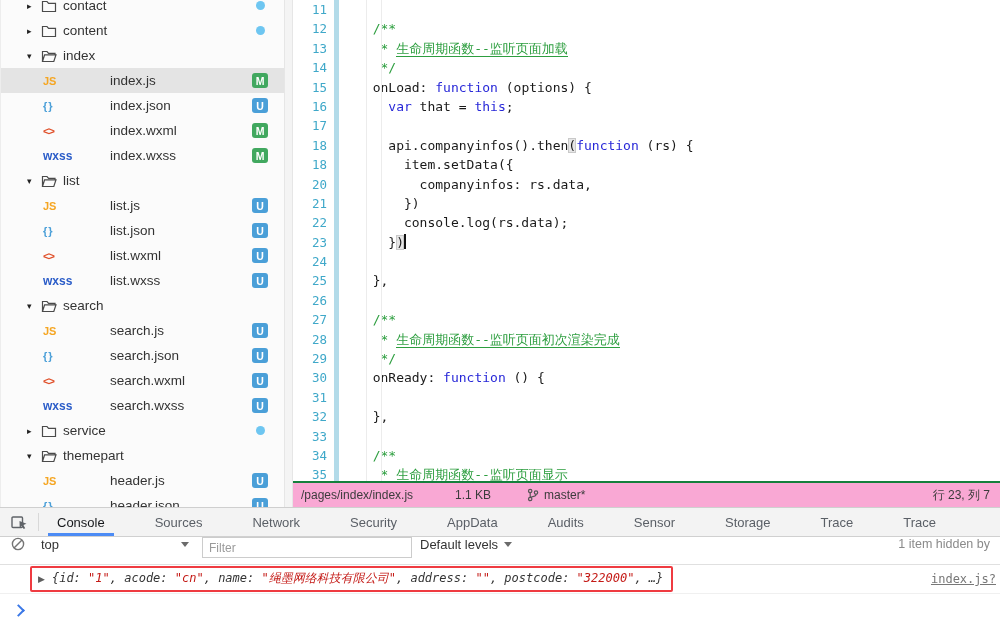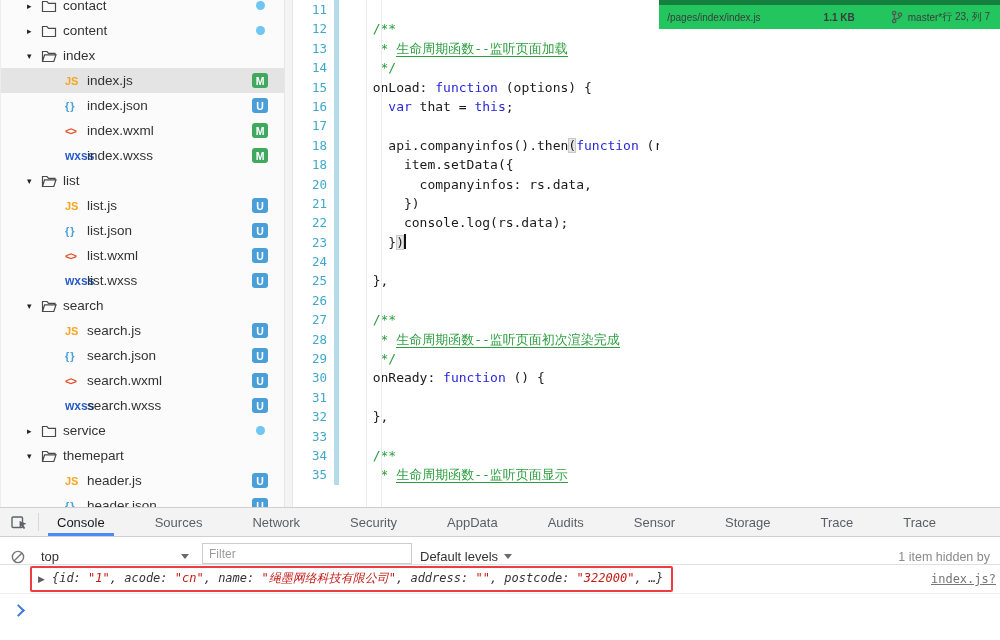--- a/index.html
+++ b/index.html
@@ -6,70 +6,70 @@
   body{width:1000px;height:640px;overflow:hidden;font-family:"Liberation Sans",sans-serif;
        -webkit-font-smoothing:antialiased;}
   .app{display:flex;flex-direction:column;width:1000px;height:640px;}
   .top{display:flex;height:508px;overflow:hidden;}
 
   
   .sidebar{width:283px;flex:none;background:#fbfbfb;overflow:hidden;border-left:1px solid #ededed;}
   .tree{margin-top:-7px;}
   .trow{height:25px;display:flex;align-items:center;position:relative;font-size:13.5px;color:#333;cursor:default;}
   .trow.folder{padding-left:26px;}
-  .trow.file{padding-left:64px;}
+  .trow.file{padding-left:42px;gap:45px;}
   .trow.sel{background:#e4e4e4;}
   .arr{width:14px;flex:none;font-size:9px;color:#222;}
   .ficon{width:22px;flex:none;display:inline-flex;align-items:center;font-weight:bold;}
   .i-js{color:#f5a623;font-size:11px;}
   .i-json{color:#4a9fd8;font-size:11px;letter-spacing:1px;}
   .i-wxml{color:#e0502a;font-size:11px;letter-spacing:-1px;}
   .i-wxss{color:#2a5cc8;font-size:12px;}
   .tlabel{white-space:nowrap;}
   .badge{position:absolute;right:16px;top:5px;width:16px;height:15px;border-radius:3px;color:#fff;
          font-size:10.5px;font-weight:bold;display:flex;align-items:center;justify-content:center;}
   .bM{background:var(--badge-modified,#41a85f);}
   .bU{background:var(--badge-untracked,#4a9fd8);}
   .dot{position:absolute;right:19px;top:8px;width:9px;height:9px;border-radius:50%;background:var(--dot-changed,#6ec6f1);}
   .vdivider{width:7px;flex:none;background:#f4f4f4;border-left:1px solid #e6e6e6;border-right:1px solid #e6e6e6;}
 
   
-  .editor-col{flex:1;display:flex;flex-direction:row;min-width:0;}
+  .editor-col{flex:1;display:flex;flex-direction:column;min-width:0;}
   .code{flex:1;position:relative;overflow:hidden;font-family:"DejaVu Sans Mono","Liberation Mono",monospace;
         font-size:13px;line-height:19.4px;background:#fff;}
   .guide{position:absolute;top:0;bottom:0;width:1px;background:#ececec;}
   .cline{display:flex;height:19.4px;white-space:pre;}
   .lnum{width:34px;flex:none;text-align:right;padding-right:7px;color:var(--line-number,#3fa8c9);font-size:12.5px;}
   .modbar{width:5px;flex:none;background:#b3dbe9;}
   .ltext{padding-left:18px;color:#1a1a1a;}
   .sg-pl{color:#1a1a1a;}
   .sg-kw{color:var(--keyword-blue,#2727d8);}
   .sg-cm{color:var(--comment-green,#2d9e3f);}
   .sg-cmu{color:var(--comment-green,#2d9e3f);border-bottom:1px solid var(--comment-green,#2d9e3f);}
   .sg-bm{background:#e6e6e6;box-shadow:inset 0 0 0 1px #c9c9c9;color:#1a1a1a;}
   .caret{display:inline-block;width:2px;height:15px;background:#111;vertical-align:-2px;}
 
   
-  .statusbar{height:24px;flex:none;background:#22c55e;border-top:5px solid #15803d;display:flex;
-             align-items:center;font-size:10px;color:#3c3c3c;padding:0 8px;}
-  .sb-size{margin-left:63px;font-weight:bold;}
+  .statusbar{height:24px;flex:none;background:#f9a8d4;border-top:2px solid #15803d;display:flex;
+             align-items:center;font-size:12px;color:#3c3c3c;padding:0 8px;}
+  .sb-size{margin-left:42px;}
   .sb-branch{margin-left:36px;display:flex;align-items:center;gap:5px;}
   .sb-right{margin-left:auto;padding-right:2px;}
 
   
   .devtools{height:132px;flex:none;border-top:1px solid #cfcfcf;display:flex;flex-direction:column;background:#fff;}
   .dt-tabbar{height:28px;flex:none;background:#f3f3f3;border-bottom:1px solid #d0d0d0;display:flex;align-items:stretch;}
   .dt-inspect{width:38px;display:flex;align-items:center;justify-content:center;cursor:pointer;}
   .vsep{width:1px;background:#d8d8d8;margin:5px 0;}
   .dtabs{display:flex;margin-left:8px;gap:30px;}
   .dtab{padding:0 10px;display:flex;align-items:center;font-size:13px;color:#5a5f66;position:relative;cursor:pointer;}
   .dtab.active{color:#16181b;}
   .dtab.active::after{content:"";position:absolute;left:1px;right:1px;bottom:0;height:3px;
                       background:var(--accent-blue,#4c8bf5);}
-  .dt-toolbar{height:27px;flex:none;display:flex;align-items:flex-end;border-bottom:1px solid #e0e0e0;
+  .dt-toolbar{height:27px;flex:none;display:flex;align-items:flex-start;border-bottom:1px solid #e0e0e0;
               padding:0 8px;gap:4px;background:#fff;}
   .iconbtn{display:flex;align-items:center;justify-content:center;width:20px;cursor:pointer;}
   .ctx-dd{width:148px;display:flex;justify-content:space-between;align-items:center;font-size:13px;
           color:#333;padding:0 4px;cursor:pointer;}
   .tri-down{width:0;height:0;border-left:4px solid transparent;border-right:4px solid transparent;
             border-top:5px solid #6b6b6b;display:inline-block;}
   .filter-input{width:196px;height:17px;border:1px solid #ccc;font-size:12px;padding:1px 6px;color:#333;
                 outline:none;font-family:"Liberation Sans",sans-serif;background:#fff;}
   .filter-input::placeholder{color:#9a9a9a;}
   .levels-dd{display:flex;align-items:center;gap:6px;font-size:13px;color:#333;cursor:pointer;margin-left:4px;}

